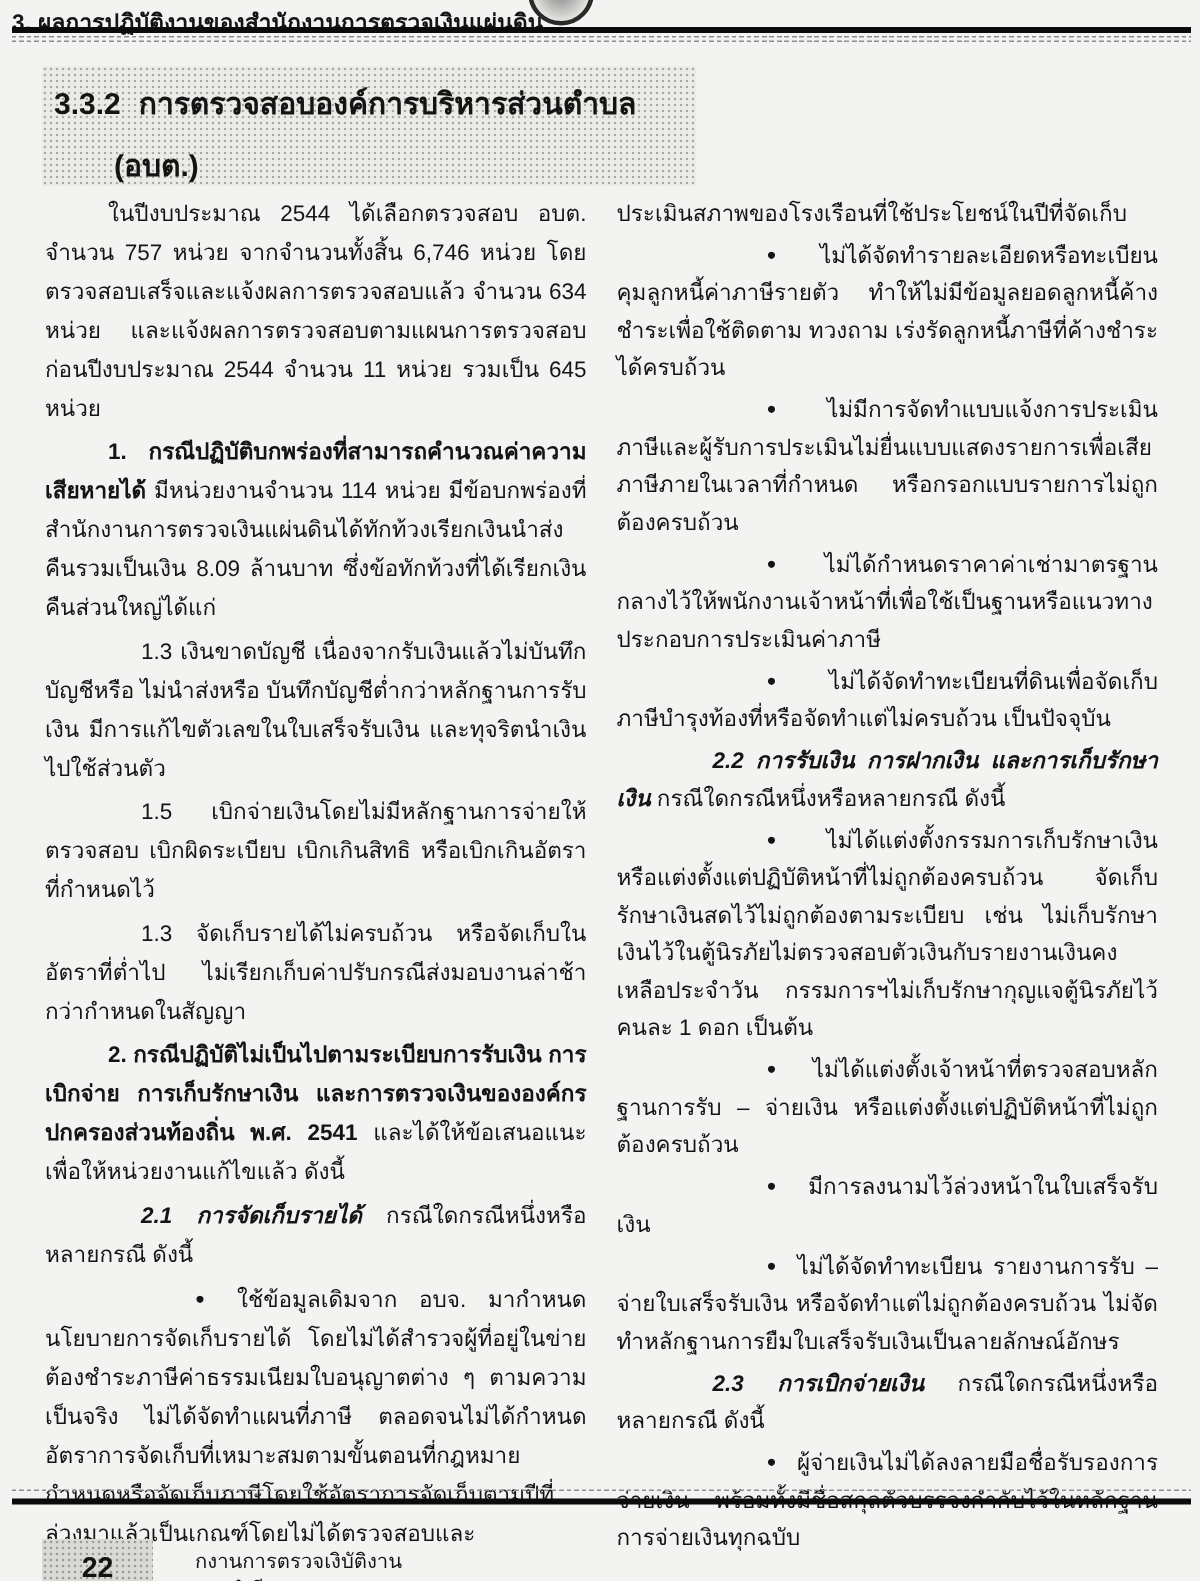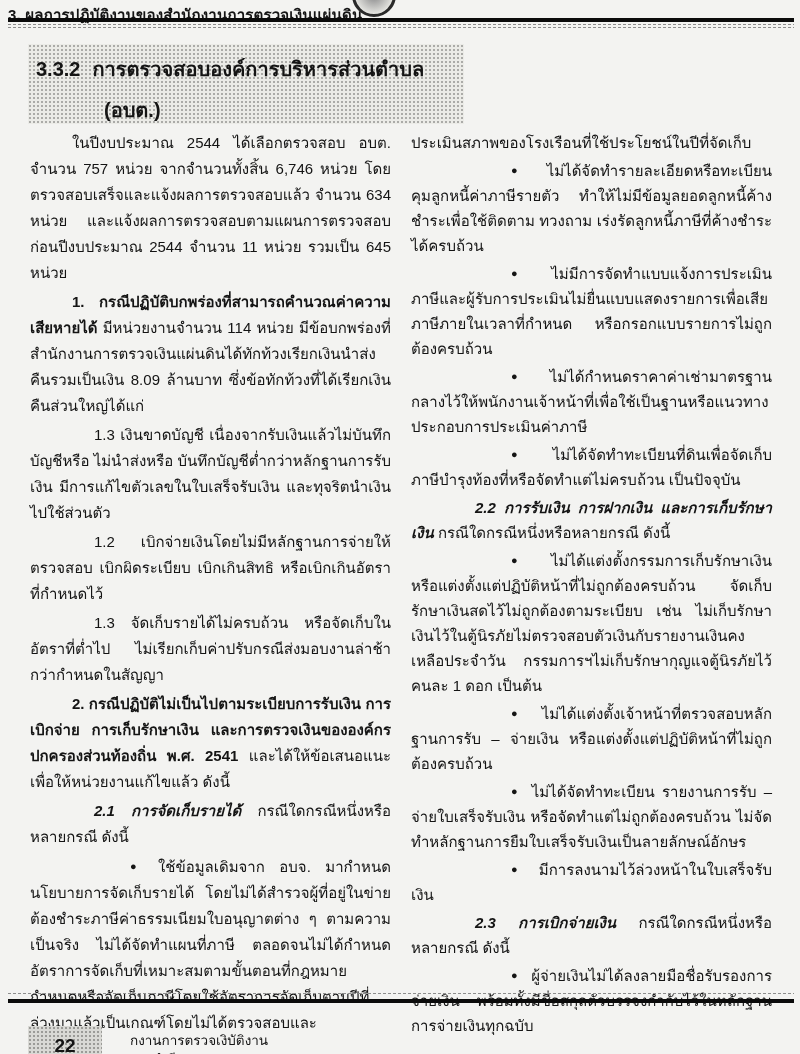--- a/index.html
+++ b/index.html
@@ -16,21 +16,21 @@
   .rule-top .bar{height:4px;background:#0b0b0b;}
   .rule-top .dots{height:1px;margin-top:2px;
     background:repeating-linear-gradient(90deg,#8d8d8d 0 3px,transparent 3px 5px);}
   
   .section-block{position:absolute;top:44px;left:28px;width:436px;height:80px;
     background-color:#ebebe7;
     background-image:radial-gradient(circle,#a9a9a6 0.7px,rgba(0,0,0,0) 1.1px);
     background-size:4px 4px;}
   .st-line1{font-size:20px;font-weight:bold;margin:9px 0 0 8px;white-space:nowrap;}
   .st-num{margin-right:12px;}
-  .st-line2{font-size:20px;font-weight:bold;margin:9px 0 0 76px;}
+  .st-line2{font-size:20px;font-weight:bold;margin:9px 0 0 48px;}
   
   .columns{position:absolute;top:130px;left:30px;width:742px;display:flex;gap:20px;}
   .col{width:361px;font-size:15px;text-align:justify;}
   .col.left{line-height:26px;}
   .col.right{line-height:25px;}
   .col p{margin:0 0 3px 0;}
   .ind-a{text-indent:42px;}
   .ind-b{text-indent:64px;}
   .bullet{text-indent:100px;}
   .dot{font-size:11px;margin-right:11px;vertical-align:2px;}
@@ -67,38 +67,38 @@
     <span class="st-num">3.3.2</span><span>การตรวจสอบองค์การบริหารส่วนตำบล</span>
   </div>
   <div class="st-line2">(อบต.)</div>
 </div>
 
 <div class="columns">
   <div class="col left">
     <p class="ind-a">ในปีงบประมาณ 2544 ได้เลือกตรวจสอบ อบต. จำนวน 757 หน่วย จากจำนวนทั้งสิ้น 6,746 หน่วย โดยตรวจสอบ​เสร็จและแจ้งผลการตรวจสอบแล้ว จำนวน 634 หน่วย และ​แจ้งผลการตรวจสอบตามแผนการตรวจสอบก่อนปีงบประมาณ 2544 จำนวน 11 หน่วย รวมเป็น 645 หน่วย</p>
     <p class="ind-a"><span class="lead">1. กรณีปฏิบัติบกพร่องที่สามารถคำนวณค่า​ความเสียหายได้</span><span> มีหน่วยงานจำนวน 114 หน่วย มีข้อบกพร่อง​ที่สำนักงานการตรวจเงินแผ่นดินได้ทักท้วงเรียกเงินนำส่งคืน​รวมเป็นเงิน 8.09 ล้านบาท ซึ่งข้อทักท้วงที่ได้เรียกเงินคืนส่วนใหญ่​ได้แก่</span></p>
     <p class="ind-b">1.3 เงินขาดบัญชี เนื่องจากรับเงินแล้วไม่บันทึก​บัญชีหรือ ไม่นำส่งหรือ บันทึกบัญชีต่ำกว่าหลักฐานการรับเงิน มีการแก้ไขตัวเลขในใบเสร็จรับเงิน และทุจริตนำเงินไปใช้ส่วนตัว</p>
-    <p class="ind-b">1.2 เบิกจ่ายเงินโดยไม่มีหลักฐานการจ่ายให้​ตรวจสอบ เบิกผิดระเบียบ เบิกเกินสิทธิ หรือเบิกเกินอัตราที่​กำหนดไว้</p>
+    <p class="ind-b">1.5 เบิกจ่ายเงินโดยไม่มีหลักฐานการจ่ายให้​ตรวจสอบ เบิกผิดระเบียบ เบิกเกินสิทธิ หรือเบิกเกินอัตราที่​กำหนดไว้</p>
     <p class="ind-b">1.3 จัดเก็บรายได้ไม่ครบถ้วน หรือจัดเก็บใน​อัตราที่ต่ำไป ไม่เรียกเก็บค่าปรับกรณีส่งมอบงานล่าช้ากว่า​กำหนดในสัญญา</p>
     <p class="ind-a"><span class="lead">2. กรณีปฏิบัติไม่เป็นไปตามระเบียบการรับเงิน การเบิกจ่าย การเก็บรักษาเงิน และการตรวจเงินขององค์​กรปกครองส่วนท้องถิ่น พ.ศ. 2541</span><span> และได้ให้ข้อเสนอแนะ​เพื่อให้หน่วยงานแก้ไขแล้ว ดังนี้</span></p>
     <p class="ind-b"><span class="leadi">2.1 การจัดเก็บรายได้</span><span> กรณีใดกรณีหนึ่งหรือ​หลายกรณี ดังนี้</span></p>
     <p class="bullet"><span class="dot">●</span><span>ใช้ข้อมูลเดิมจาก อบจ. มากำหนดนโยบาย​การจัดเก็บรายได้ โดยไม่ได้สำรวจผู้ที่อยู่ในข่ายต้องชำระภาษี​ค่าธรรมเนียมใบอนุญาตต่าง ๆ ตามความเป็นจริง ไม่ได้จัดทำ​แผนที่ภาษี ตลอดจนไม่ได้กำหนดอัตราการจัดเก็บที่เหมาะสม​ตามขั้นตอนที่กฎหมายกำหนดหรือจัดเก็บภาษีโดยใช้อัตราการ​จัดเก็บตามปีที่ล่วงมาแล้วเป็นเกณฑ์โดยไม่ได้ตรวจสอบและ</span></p>
   </div>
 
   <div class="col right">
     <p>ประเมินสภาพของโรงเรือนที่ใช้ประโยชน์ในปีที่จัดเก็บ</p>
     <p class="bullet"><span class="dot">●</span><span>ไม่ได้จัดทำรายละเอียดหรือทะเบียนคุม​ลูกหนี้ค่าภาษีรายตัว ทำให้ไม่มีข้อมูลยอดลูกหนี้ค้างชำระเพื่อ​ใช้ติดตาม ทวงถาม เร่งรัดลูกหนี้ภาษีที่ค้างชำระได้ครบถ้วน</span></p>
     <p class="bullet"><span class="dot">●</span><span>ไม่มีการจัดทำแบบแจ้งการประเมินภาษี​และผู้รับการประเมินไม่ยื่นแบบแสดงรายการเพื่อเสียภาษีภาย​ในเวลาที่กำหนด หรือกรอกแบบรายการไม่ถูกต้องครบถ้วน</span></p>
     <p class="bullet"><span class="dot">●</span><span>ไม่ได้กำหนดราคาค่าเช่ามาตรฐานกลาง​ไว้ให้พนักงานเจ้าหน้าที่เพื่อใช้เป็นฐานหรือแนวทางประกอบ​การประเมินค่าภาษี</span></p>
     <p class="bullet"><span class="dot">●</span><span>ไม่ได้จัดทำทะเบียนที่ดินเพื่อจัดเก็บภาษี​บำรุงท้องที่หรือจัดทำแต่ไม่ครบถ้วน เป็นปัจจุบัน</span></p>
     <p class="ind-b"><span class="leadi">2.2 การรับเงิน การฝากเงิน และการเก็บรักษา​เงิน</span><span> กรณีใดกรณีหนึ่งหรือหลายกรณี ดังนี้</span></p>
     <p class="bullet"><span class="dot">●</span><span>ไม่ได้แต่งตั้งกรรมการเก็บรักษาเงินหรือ​แต่งตั้งแต่ปฏิบัติหน้าที่ไม่ถูกต้องครบถ้วน จัดเก็บรักษาเงินสด​ไว้ไม่ถูกต้องตามระเบียบ เช่น ไม่เก็บรักษาเงินไว้ในตู้นิรภัย​ไม่ตรวจสอบตัวเงินกับรายงานเงินคงเหลือประจำวัน กรรมการฯ​ไม่เก็บรักษากุญแจตู้นิรภัยไว้คนละ 1 ดอก เป็นต้น</span></p>
     <p class="bullet"><span class="dot">●</span><span>ไม่ได้แต่งตั้งเจ้าหน้าที่ตรวจสอบหลักฐาน​การรับ – จ่ายเงิน หรือแต่งตั้งแต่ปฏิบัติหน้าที่ไม่ถูกต้องครบถ้วน</span></p>
+    <p class="bullet"><span class="dot">●</span><span>มีการลงนามไว้ล่วงหน้าในใบเสร็จรับเงิน</span></p>
     <p class="bullet"><span class="dot">●</span><span>ไม่ได้จัดทำทะเบียน รายงานการรับ – จ่าย​ใบเสร็จรับเงิน หรือจัดทำแต่ไม่ถูกต้องครบถ้วน ไม่จัดทำ​หลักฐานการยืมใบเสร็จรับเงินเป็นลายลักษณ์อักษร</span></p>
-    <p class="bullet"><span class="dot">●</span><span>มีการลงนามไว้ล่วงหน้าในใบเสร็จรับเงิน</span></p>
     <p class="ind-b"><span class="leadi">2.3 การเบิกจ่ายเงิน</span><span> กรณีใดกรณีหนึ่งหรือ​หลายกรณี ดังนี้</span></p>
     <p class="bullet"><span class="dot">●</span><span>ผู้จ่ายเงินไม่ได้ลงลายมือชื่อรับรองการ​จ่ายเงิน พร้อมทั้งมีชื่อสกุลตัวบรรจงกำกับไว้ในหลักฐานการ​จ่ายเงินทุกฉบับ</span></p>
 
   </div>
 </div>
 
 <div class="rule-bottom">
   <div class="dots"></div>
   <div class="bar"></div>
 </div>

